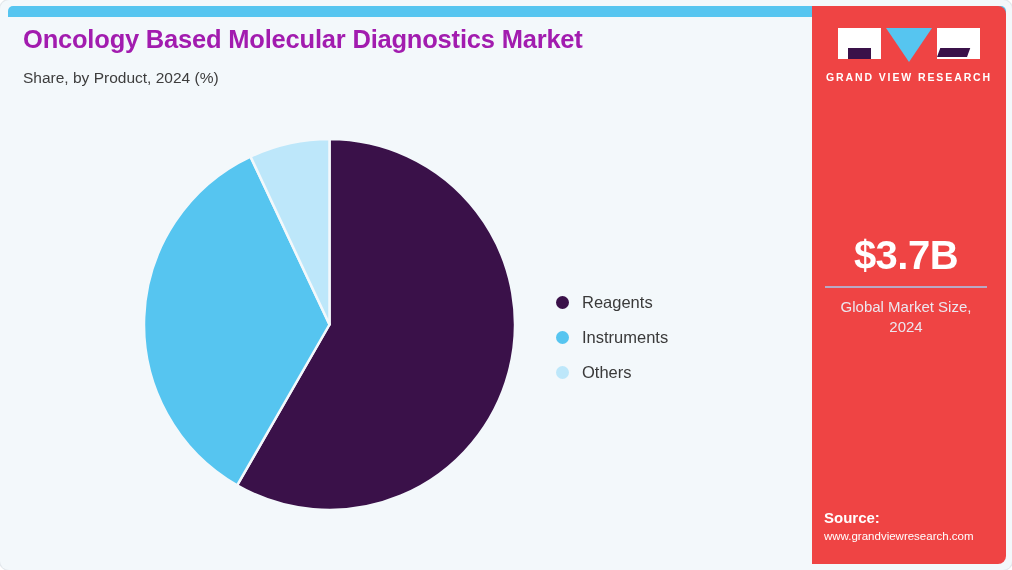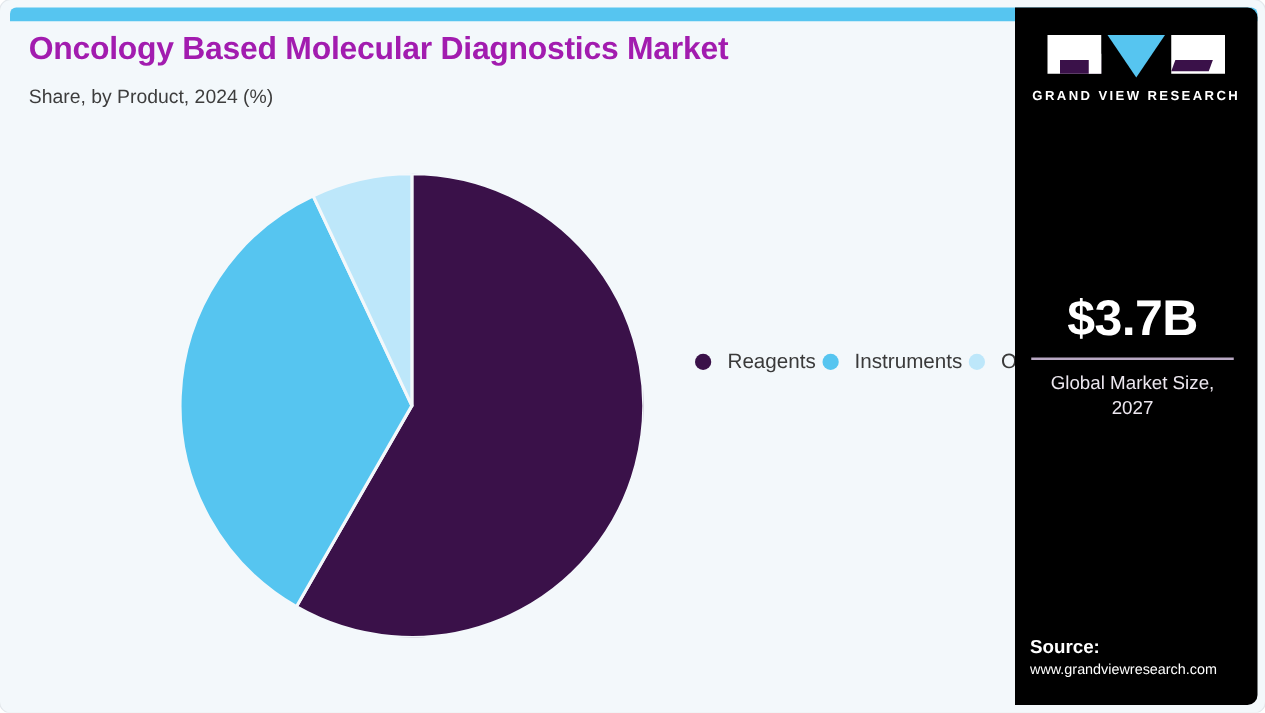--- a/index.html
+++ b/index.html
@@ -48,24 +48,24 @@
   
   #pie-wrap {
     position:absolute;
     left:144px; top:139px;
     width:371px; height:371px;
   }
   #pie-svg { display:block; width:371px; height:371px; }
   
   #legend {
     position:absolute;
-    left:556px; top:280px;
-    display:flex;
-    flex-direction:row;
-    gap:5px;
+    left:556px; top:293px;
+    display:flex;
+    flex-direction:column;
+    gap:16px;
   }
   .legend-item {
     display:flex;
     align-items:center;
     gap:13px;
   }
   .legend-dot {
     width:13px; height:13px;
     border-radius:50%;
     flex:0 0 auto;
@@ -73,21 +73,21 @@
   .legend-label {
     font-size:16.5px;
     color:#3a3a3a;
     white-space:nowrap;
   }
   
   #side-panel {
     position:absolute;
     left:812px; top:6px;
     width:194px; height:558px;
-    background:#000000;
+    background:#ef4444;
     border-radius:0 8px 8px 0;
     overflow:hidden;
   }
   
   #logo-block {
     position:absolute;
     left:0; top:22px;
     width:194px;
     display:flex;
     flex-direction:column;
@@ -233,21 +233,21 @@
         <span class="logo-letter" id="logo-g"></span>
         <span id="logo-v"></span>
         <span class="logo-letter" id="logo-r"></span>
       </div>
       <div id="logo-text">GRAND VIEW RESEARCH</div>
     </div>
 
     <div id="stat-block">
       <div id="stat-value">$3.7B</div>
       <div id="stat-divider"></div>
-      <div id="stat-caption">Global Market Size, 2027</div>
+      <div id="stat-caption">Global Market Size, 2024</div>
     </div>
 
     <div id="source-block">
       <div id="source-label">Source:</div>
       <div id="source-url">www.grandviewresearch.com</div>
     </div>
 
   </div>
 </div>
 

